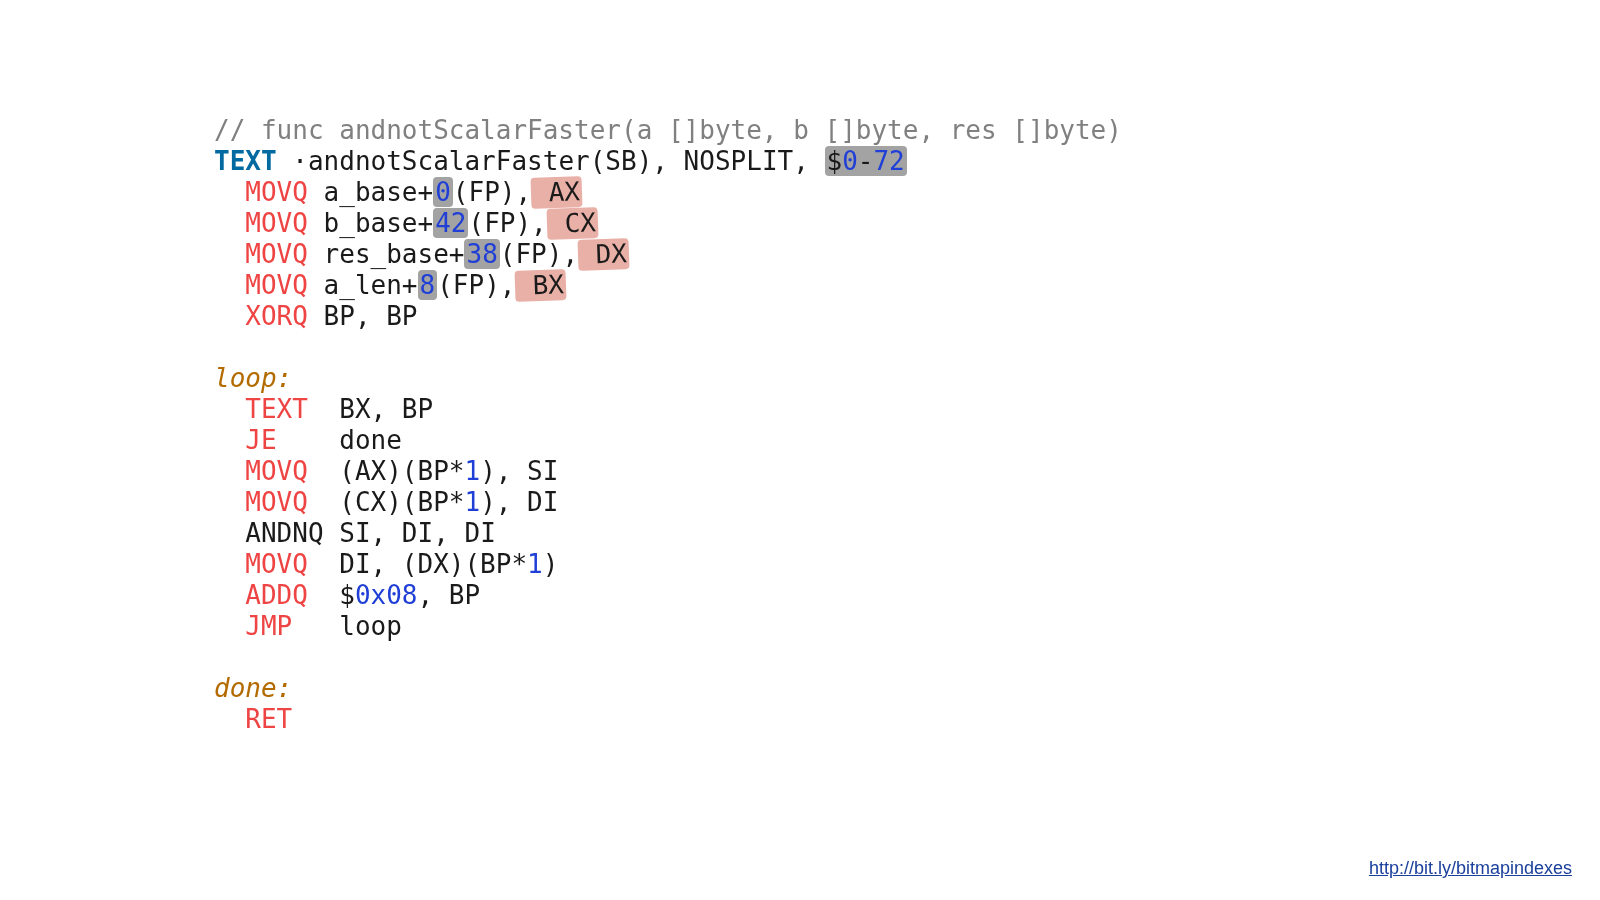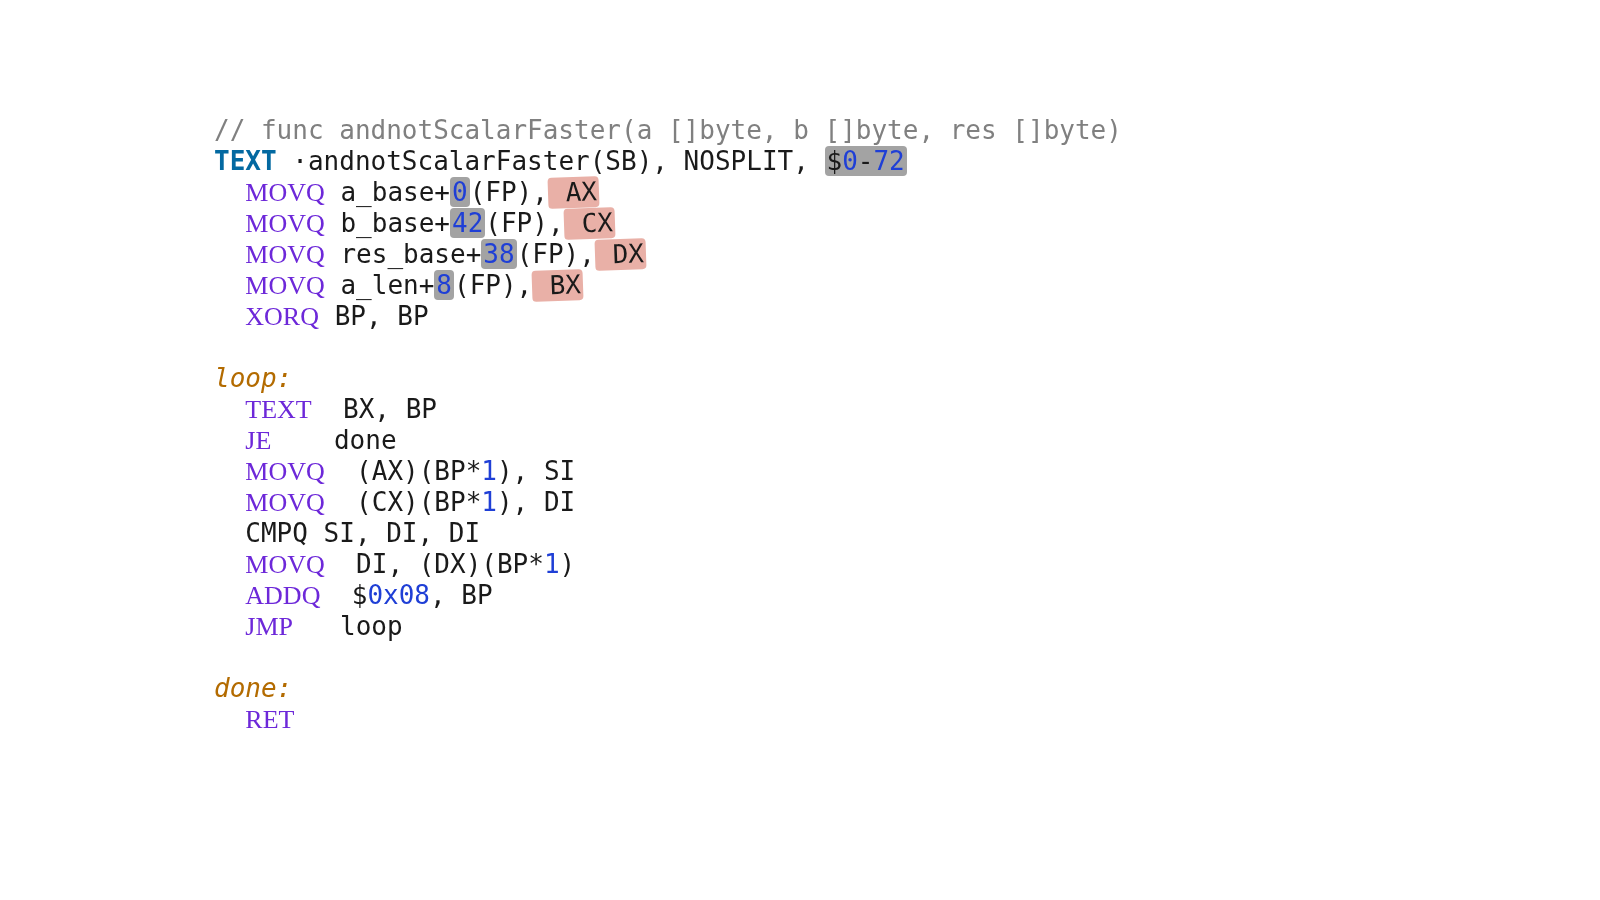--- a/index.html
+++ b/index.html
@@ -20,21 +20,21 @@
   }
   .code {
     position: absolute;
     left: 214px;
     top: 84px;
     white-space: pre;
     color: #1a1a1a;
   }
   .comment { color: #808080; }
   .kw-text { color: #0369a1; font-weight: 700; }
-  .mnem   { color: #6d28d9; font-family: Liberation Serif, serif; }
+  .mnem   { color: #ef4444; }
   .num    { color: #1f3fd6; }
   .label  { color: #b36b00; font-style: italic; }
   .plain  { color: #1a1a1a; }
 
   .hl-green {
     background: #a3a3a3;
     border-radius: 4px;
     padding: 0 2px;
     box-decoration-break: clone;
   }
@@ -70,23 +70,24 @@
   <span class="mnem">MOVQ</span><span class="plain"> b_base+</span><span class="hl-green"><span class="num">42</span></span><span class="plain">(FP),</span><span class="hl-red"><span class="plain"> CX</span></span>
   <span class="mnem">MOVQ</span><span class="plain"> res_base+</span><span class="hl-green"><span class="num">38</span></span><span class="plain">(FP),</span><span class="hl-red"><span class="plain"> DX</span></span>
   <span class="mnem">MOVQ</span><span class="plain"> a_len+</span><span class="hl-green"><span class="num">8</span></span><span class="plain">(FP),</span><span class="hl-red"><span class="plain"> BX</span></span>
   <span class="mnem">XORQ</span><span class="plain"> BP, BP</span>
 
 <span class="label">loop:</span>
   <span class="mnem">TEXT</span><span class="plain">  BX, BP</span>
   <span class="mnem">JE</span><span class="plain">    done</span>
   <span class="mnem">MOVQ</span><span class="plain">  (AX)(BP*</span><span class="num">1</span><span class="plain">), SI</span>
   <span class="mnem">MOVQ</span><span class="plain">  (CX)(BP*</span><span class="num">1</span><span class="plain">), DI</span>
-  <span class="plain">CMPQ</span><span class="plain"> SI, DI, DI</span>
+  <span class="plain">ANDNQ</span><span class="plain"> SI, DI, DI</span>
   <span class="mnem">MOVQ</span><span class="plain">  DI, (DX)(BP*</span><span class="num">1</span><span class="plain">)</span>
   <span class="mnem">ADDQ</span><span class="plain">  $</span><span class="num">0x08</span><span class="plain">, BP</span>
   <span class="mnem">JMP</span><span class="plain">   loop</span>
 
 <span class="label">done:</span>
   <span class="mnem">RET</span>
 </div>
 
+  <a class="link">http://bit.ly/bitmapindexes</a>
 
 </div>
 
 </body></html>

